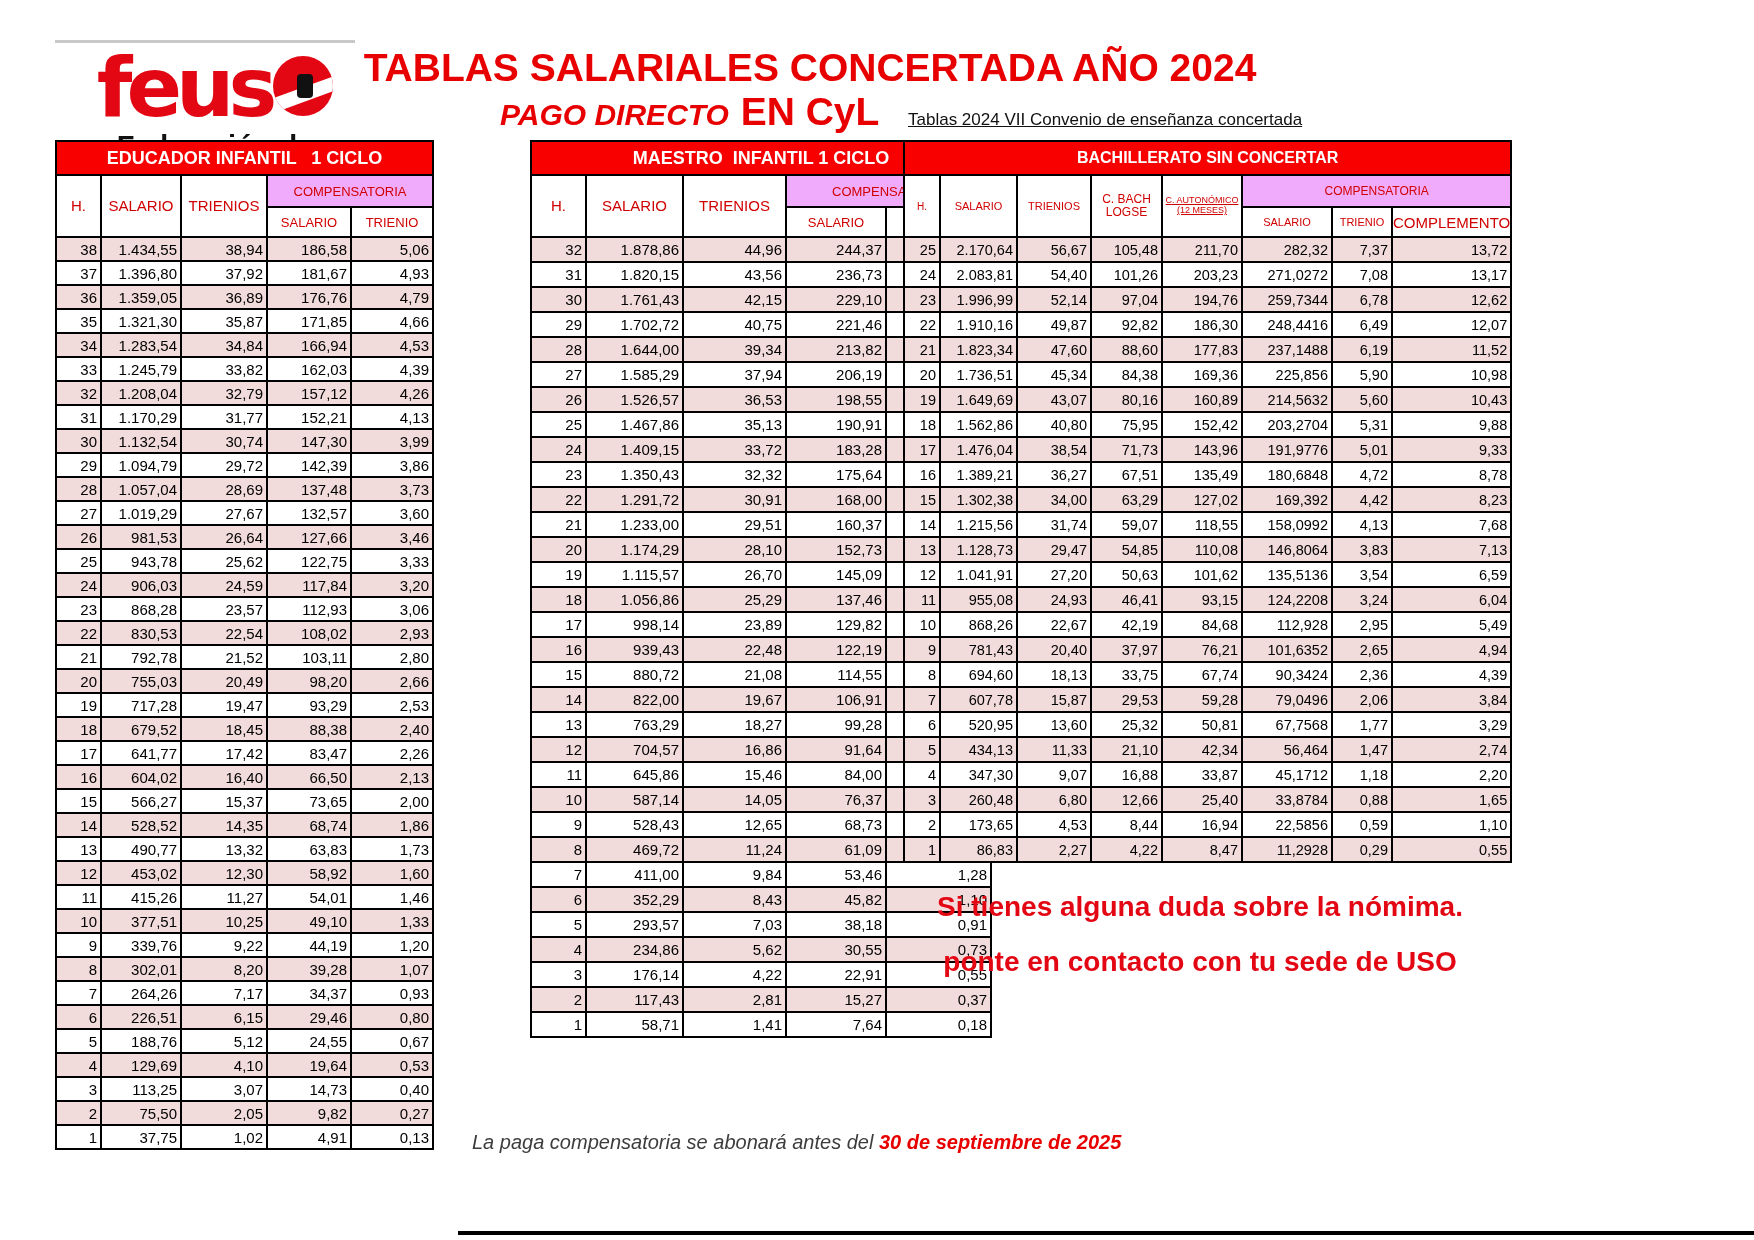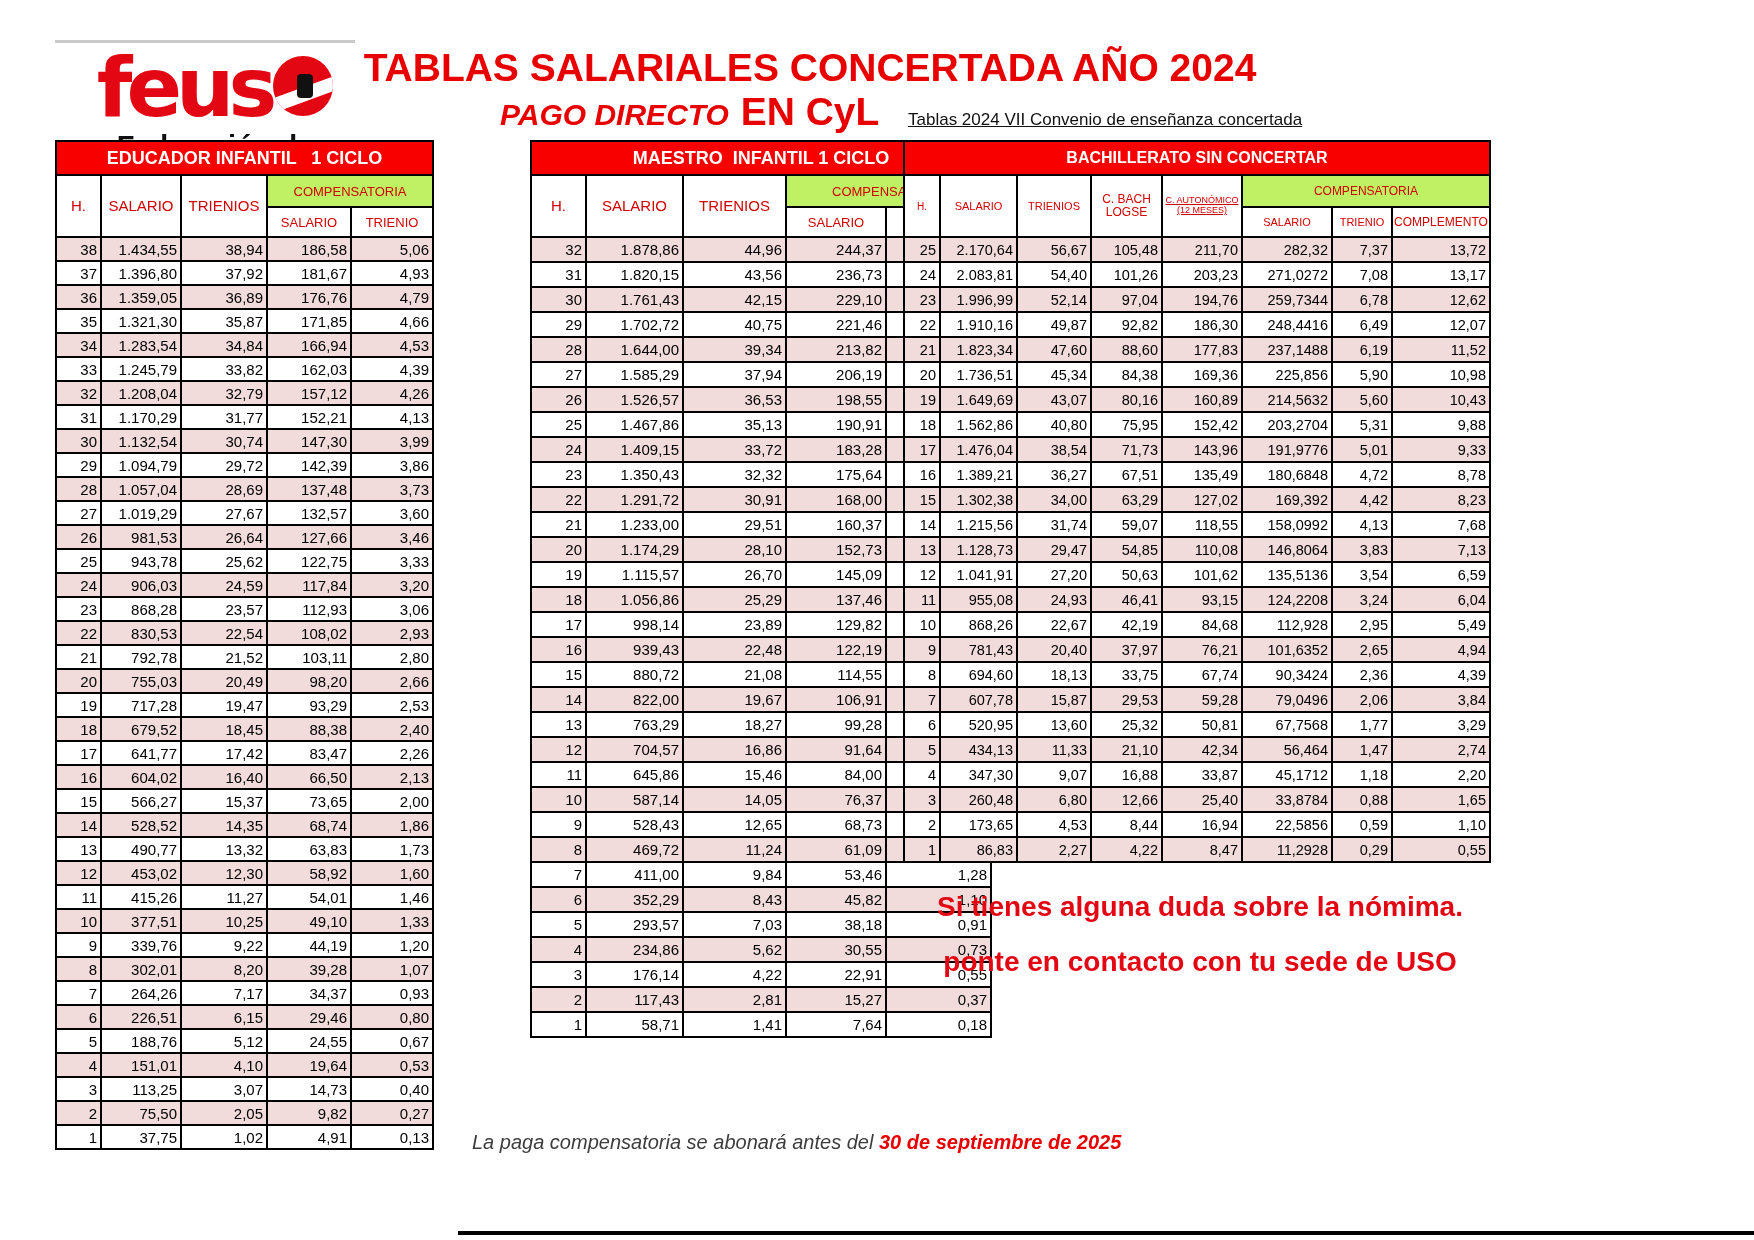--- a/index.html
+++ b/index.html
@@ -29,35 +29,35 @@
   .tbl-wrap{position:absolute;top:140px;}
   .w1{left:55px;}  .w2{left:530px;}  .w3{left:903px;}
   table{border-collapse:collapse;table-layout:fixed;}
   th,td{border:2px solid #000;padding:0;overflow:hidden;white-space:nowrap;}
   th.band{background:#f80000;color:#fff;font-weight:bold;font-size:18px;height:32px;
           text-align:center;white-space:pre;}
   tr.hrow1 th{height:30px;}
   tr.hrow2 th{height:28px;}
   th.plain{background:#fff;color:#d10000;font-weight:normal;font-size:15px;text-align:center;
            white-space:pre-line;line-height:1.1;}
-  th.group{background:#bef264;color:#d10000;font-weight:normal;font-size:13px;text-align:center;}
+  th.group{background:#f0abfc;color:#d10000;font-weight:normal;font-size:13px;text-align:center;}
   th.sub{background:#fff;color:#d10000;font-weight:normal;font-size:13px;text-align:center;}
   td{font-size:15px;text-align:right;padding-right:3px;background:#fff;}
   tr.pink td{background:#f2dcdb;}
   .t1 td{height:22px;}
   .t2 td{height:23px;}
   .t3 td{height:23px;font-size:14.5px;}
   .t3 th.band{font-size:16px;}
   .t3 th.plain{font-size:11px;}
   .t3 th.h-tiny{font-size:10px;}
   .t3 th.bach{font-size:12px;}
   .t3 th.auto{font-size:9px;text-decoration:underline;}
   .t3 th.group{font-size:12px;}
   .t3 th.sub{font-size:11px;}
-  .t3 th.sub-small{font-size:12px;}
+  .t3 th.sub-small{font-size:15px;}
 
   
   .contact{position:absolute;left:905px;top:880px;width:590px;text-align:center;
            font-size:28px;font-weight:bold;color:#e30613;line-height:1.95;}
   .notes{position:absolute;left:472px;top:1100px;width:760px;font-size:20px;
          font-style:italic;color:#3d3d3d;}
   .notes .n1{margin-bottom:30px;margin-top:31px;}
   .notes .hl{color:#e80000;font-weight:bold;}
   .bottom-rule{position:absolute;left:458px;top:1231px;width:1296px;height:4px;background:#000;}
 </style>
@@ -335,21 +335,21 @@
           </tr>
           <tr>
             <td>5</td>
             <td>188,76</td>
             <td>5,12</td>
             <td>24,55</td>
             <td>0,67</td>
           </tr>
           <tr class="pink">
             <td>4</td>
-            <td>151,01</td>
+            <td>129,69</td>
             <td>4,10</td>
             <td>19,64</td>
             <td>0,53</td>
           </tr>
           <tr>
             <td>3</td>
             <td>113,25</td>
             <td>3,07</td>
             <td>14,73</td>
             <td>0,40</td>

